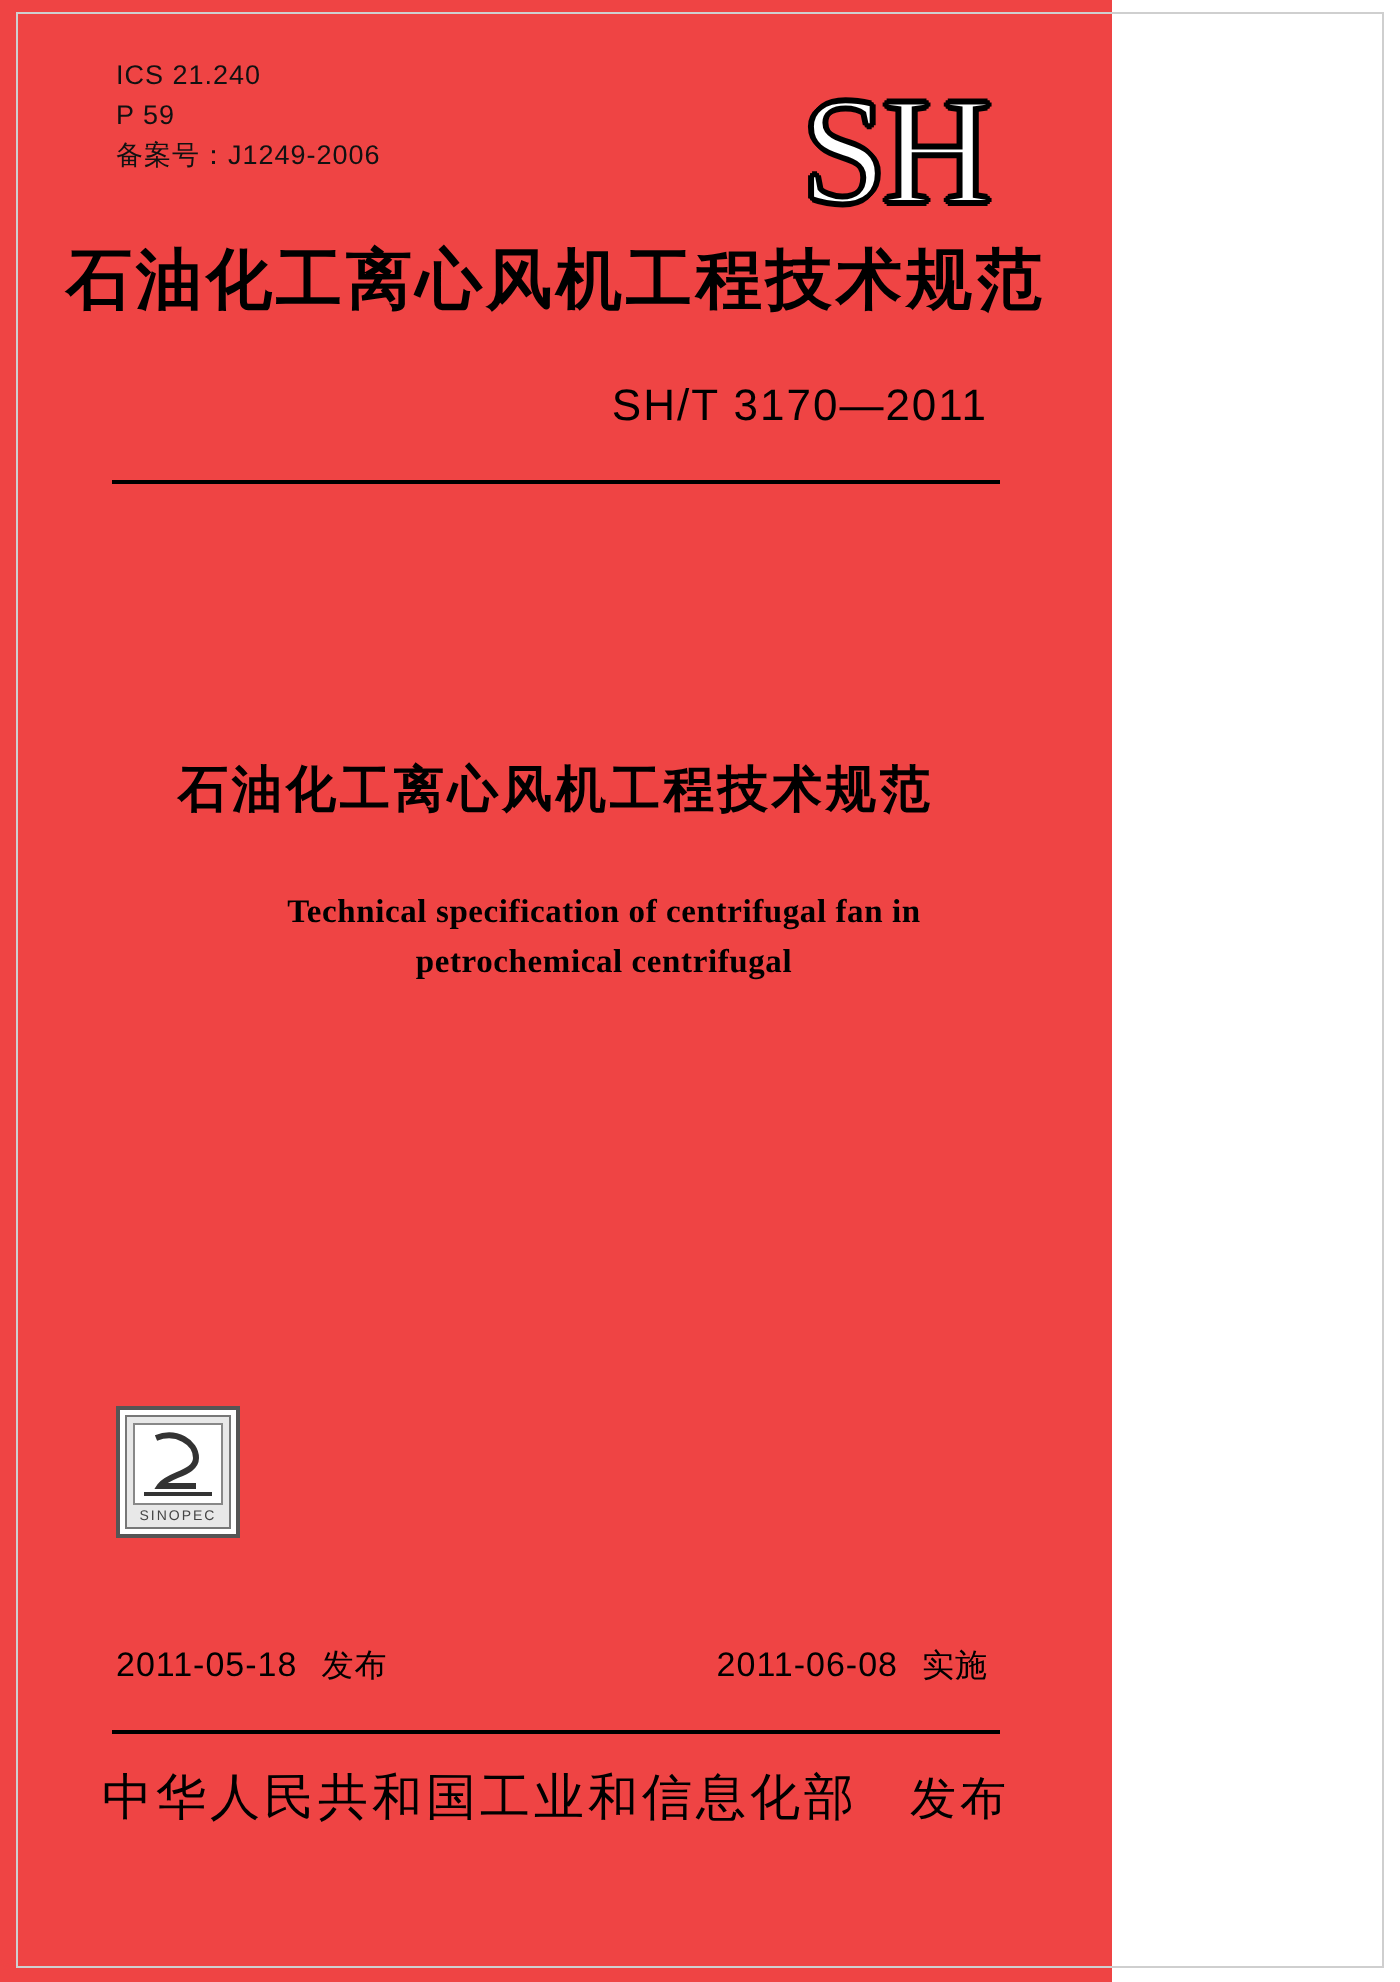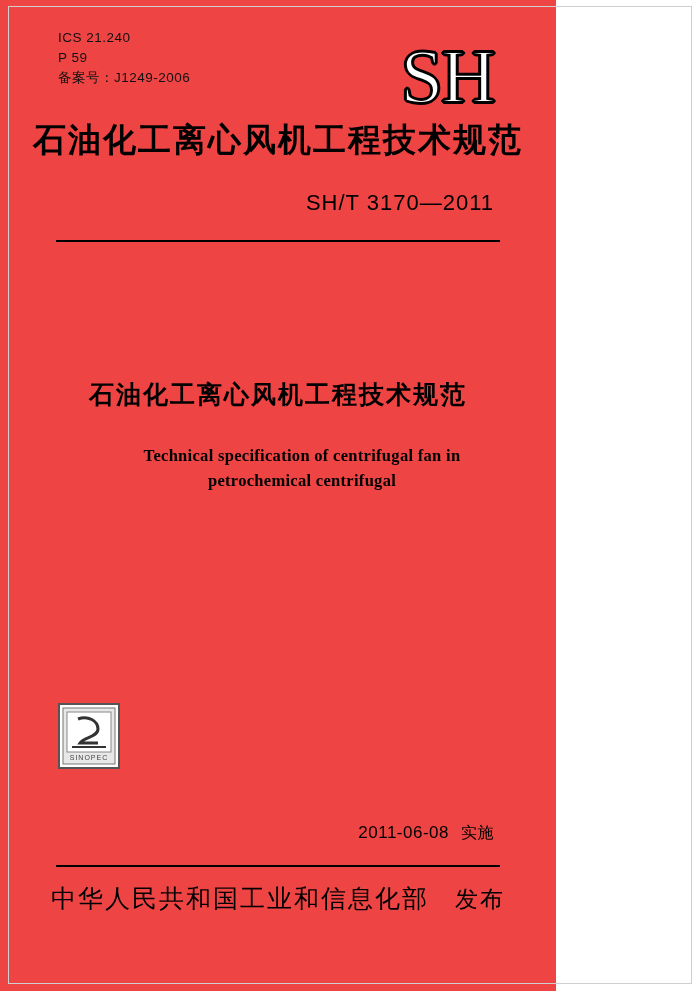--- a/index.html
+++ b/index.html
@@ -214,20 +214,23 @@
     <svg width="62" height="66" viewBox="0 0 62 66" xmlns="http://www.w3.org/2000/svg">
       <rect x="1" y="1" width="60" height="64" fill="#ffffff" stroke="#555" stroke-width="2"></rect>
       <rect x="5" y="5" width="52" height="56" fill="#e8e8e8" stroke="#777" stroke-width="1"></rect>
       <rect x="9" y="9" width="44" height="40" fill="#ffffff" stroke="#888" stroke-width="1"></rect>
       <path d="M20 16 C30 12, 40 18, 40 26 C40 34, 26 34, 22 40 L40 40" fill="none" stroke="#333" stroke-width="3"></path>
       <path d="M14 44 L48 44" stroke="#333" stroke-width="2"></path>
       <text x="31" y="57" font-family="Liberation Sans, sans-serif" font-size="7" fill="#444" text-anchor="middle" letter-spacing="1">SINOPEC</text>
     </svg>
   </div>
 
+  <div class="date-left">
+    <span>2011-05-18</span><span class="cn">发布</span>
+  </div>
 
   <div class="date-right">
     <span>2011-06-08</span><span class="cn">实施</span>
   </div>
 
   <div class="rule-bottom"></div>
 
   <div class="publisher">
     <span>中华人民共和国工业和信息化部</span><span class="issue">发布</span>
   </div>

